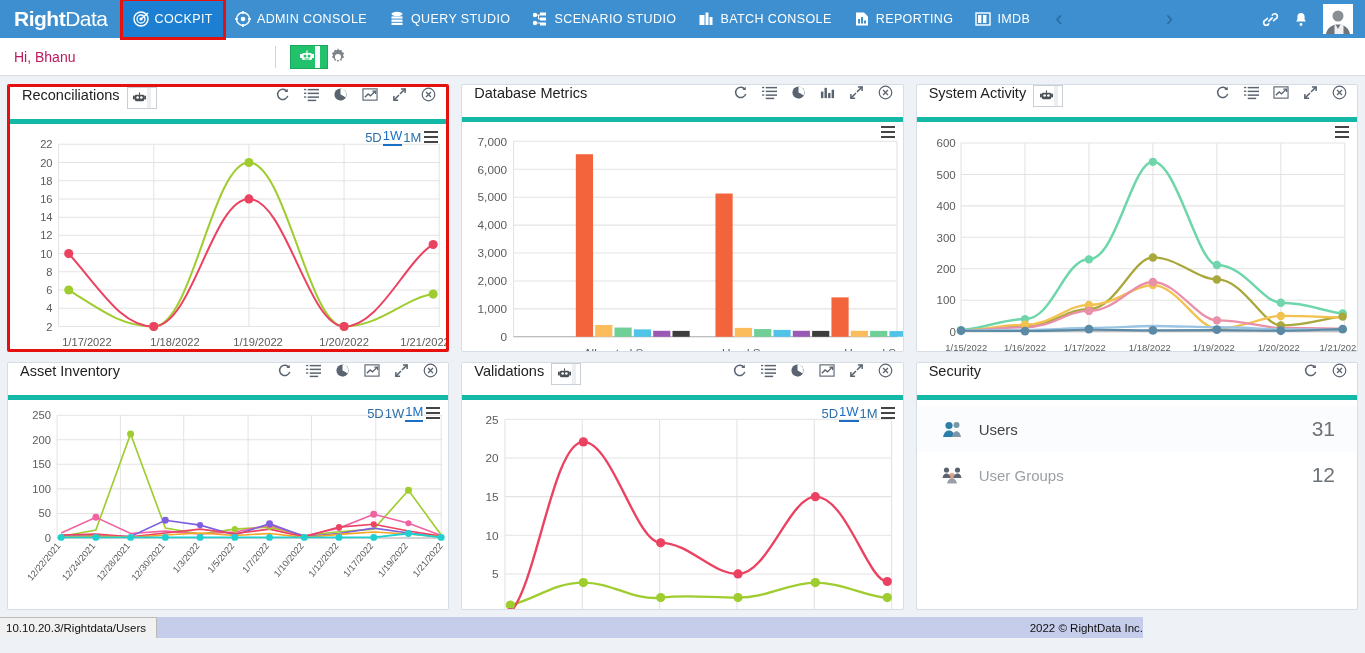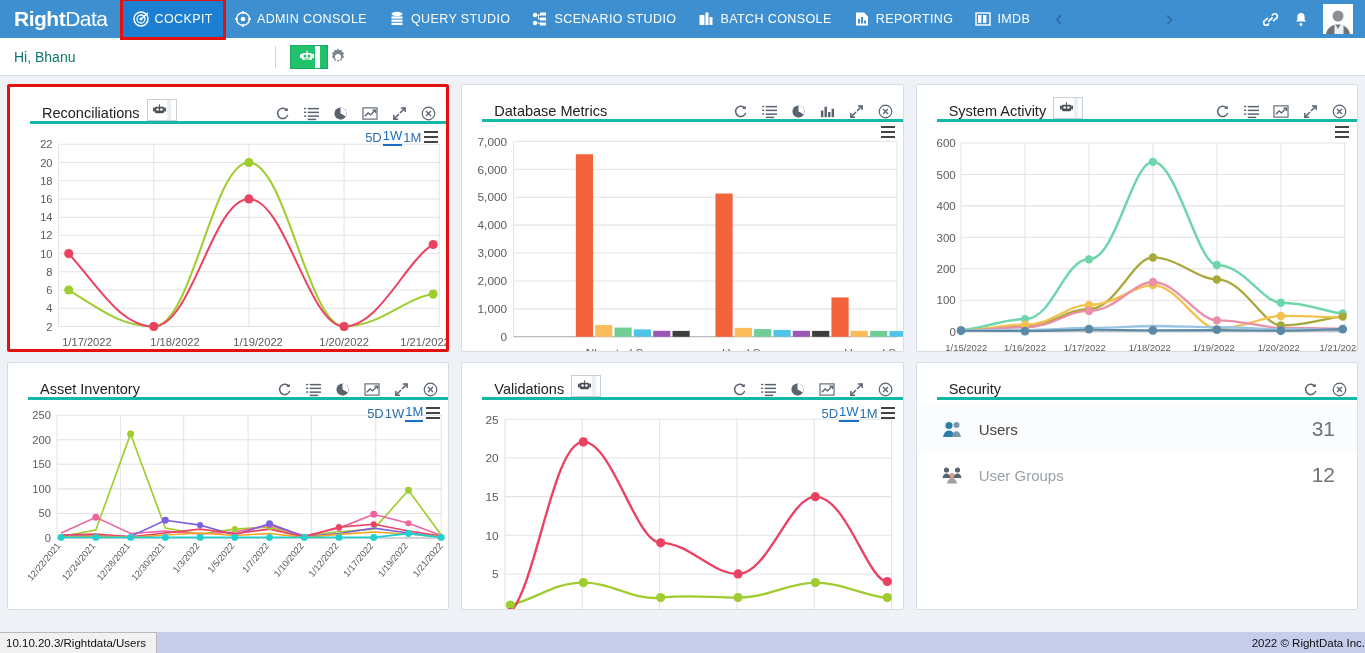--- a/index.html
+++ b/index.html
@@ -50,21 +50,21 @@
     overflow: hidden; cursor: pointer;
   }
 
   
   .subbar {
     height: 38px; background: #ffffff;
     display: flex; align-items: center;
     border-bottom: 1px solid #d8dde3;
     position: relative;
   }
-  .greeting { font-size: 14px; color: #0f766e; padding-left: 14px; }
+  .greeting { font-size: 14px; color: #be185d; padding-left: 14px; }
   .subdivider { width: 1px; height: 22px; background: #cfd5db; margin-left: 200px; }
   .botbtn {
     margin-left: 14px; width: 38px; height: 24px;
     background: #22c16b; border: 1px solid #1aa85c;
     display: flex; align-items: center; justify-content: center;
     cursor: pointer;
   }
   .botbtn .strip { width: 5px; height: 22px; background: #ffffff; }
   .clock {
     margin-left: auto; font-size: 14.5px; color: #333; padding-right: 12px;
@@ -85,24 +85,23 @@
     background: #ffffff;
     border: 1px solid #d7dde4;
     border-radius: 2px;
     display: flex; flex-direction: column;
     overflow: hidden;
     position: relative;
   }
   .panel.selected { border: 3px solid #e4110f; }
   .panel-head {
     height: 37px; flex: 0 0 37px;
-    display: flex; align-items: flex-end;
+    display: flex; align-items: flex-start;
     padding: 0 10px 0 12px;
-    border-bottom: 3px solid #14b8a6;
-    margin-left: 20px;
+    border-bottom: 5px solid #14b8a6;
   }
   .panel-title { font-size: 14.5px; color: #222; white-space: nowrap; }
   .title-bot {
     margin-left: 7px; width: 30px; height: 22px;
     border: 1px solid #c9cfd6; background: #fff;
     display: flex; align-items: center; justify-content: center;
     cursor: pointer;
   }
   .title-bot .strip2 { width: 4px; height: 20px; background: #eceff2; }
   .head-actions { margin-left: auto; display: flex; align-items: center; gap: 14px; }
@@ -132,22 +131,22 @@
     cursor: pointer;
   }
   .sec-row.alt { background: #fbfcfd; }
   .sec-icon { width: 22px; display: flex; justify-content: center; }
   .sec-label { font-size: 15px; color: #444; padding-left: 16px; }
   .sec-label.muted { color: #9aa0a6; }
   .sec-count { margin-left: auto; font-size: 21px; color: #6d7378; }
 
   
   .statusbar {
-    position: absolute; left: 0; bottom: 0;
-    width: 1365px; height: 21px;
+    position: absolute; left: 0; bottom: 15px;
+    width: 1143px; height: 21px;
     background: #c6cdeb;
     display: flex; align-items: center;
     font-size: 11.5px; color: #111; text-align: right;
   }
   .status-url {
     background: #f1f1f1; border-right: 1px solid #b9b9b9;
     border-top: 1px solid #b9b9b9;
     height: 21px; display: flex; align-items: center;
     padding: 0 10px 0 6px;
   }

